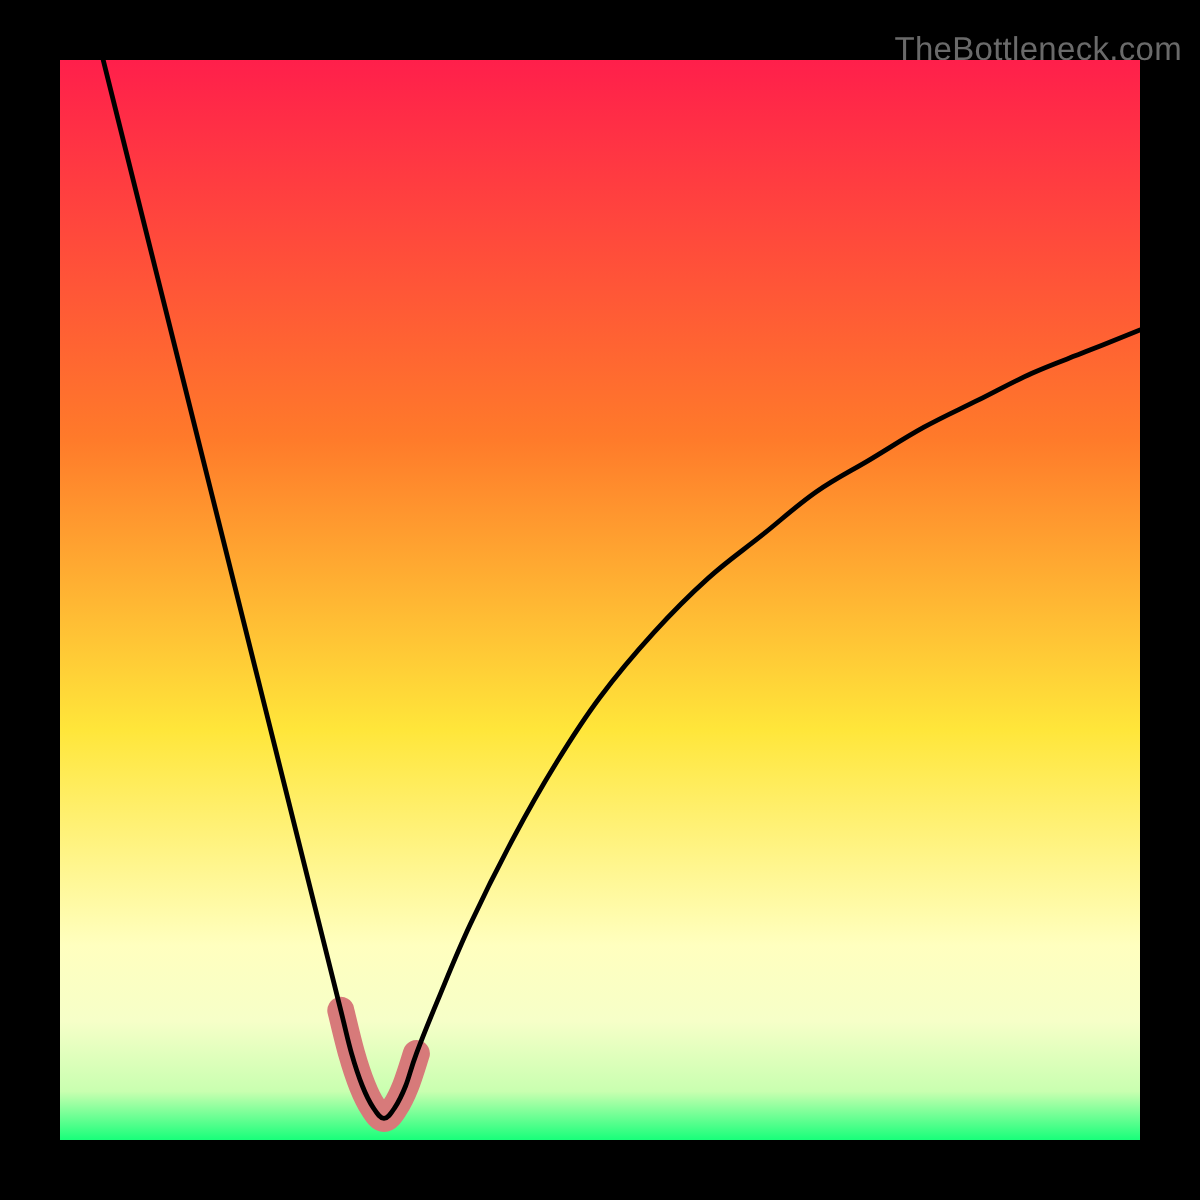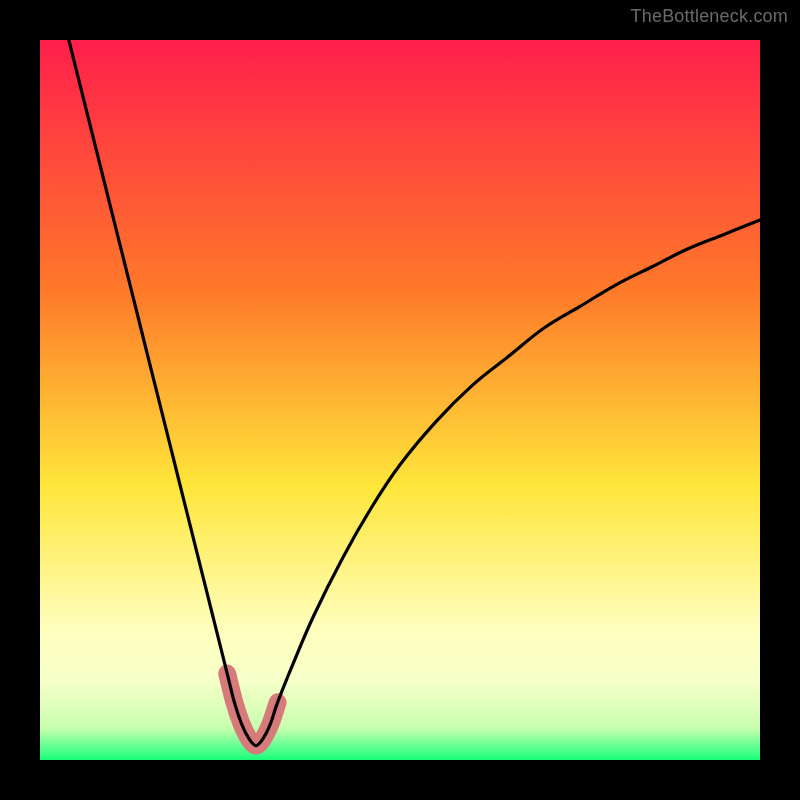--- a/index.html
+++ b/index.html
@@ -22,24 +22,24 @@
   .plot-area {
     position: absolute;
     left: 40px;
     top: 40px;
     width: 720px;
     height: 720px;
     
   }
   .watermark {
     position: absolute;
-    top: 6px;
+    top: 20px;
     right: 12px;
     color: #6a6a6a;
-    font-size: 18px;
+    font-size: 22px;
     letter-spacing: 0.2px;
     font-weight: 500;
     user-select: none;
   }
 </style>
 </head>
 <body>
 
 <div class="frame">
 

